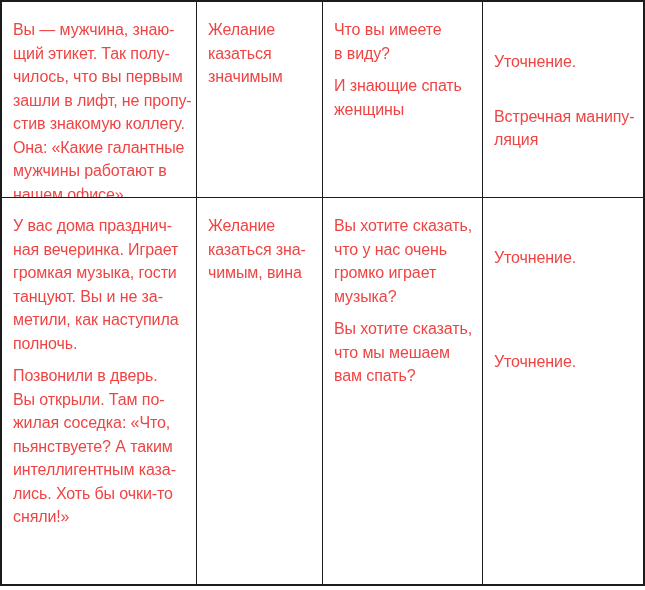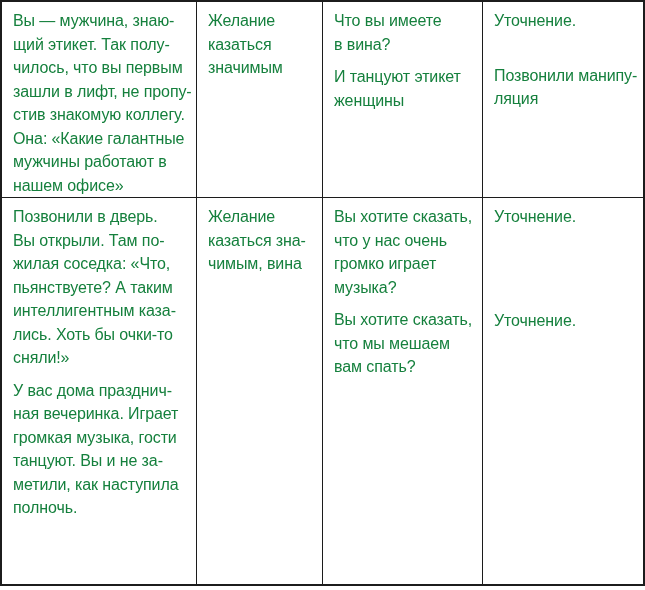--- a/index.html
+++ b/index.html
@@ -21,28 +21,28 @@
     height: 586px;
     border: 2px solid #1c1c1c;
     display: grid;
     grid-template-columns: 195px 126px 160px 1fr;
     grid-template-rows: 196px 1fr;
     background: #ffffff;
   }
   .cell {
     border-right: 1px solid #1c1c1c;
     border-bottom: 1px solid #1c1c1c;
-    padding: 7px 6px 8px 11px;
+    padding: 16px 6px 8px 11px;
     overflow: hidden;
-    color: #15803d;
+    color: #ef4444;
     font-size: 16px;
     line-height: 23.5px;
     letter-spacing: -0.1px;
   }
-  .cell.last-col { border-right: none; }
+  .cell.last-col { border-right: none; margin-top: 32px; }
   .cell.last-row { border-bottom: none; }
   .cell p {
     margin: 0;
     white-space: pre;
   }
   .cell p + p { margin-top: 9px; }
   
   p.gap-sm { margin-top: 31px !important; }
   p.gap-lg { margin-top: 80px !important; }
   p.gap-md { margin-top: 56px !important; }
@@ -63,44 +63,44 @@
 мужчины работают в
 нашем офисе»</p>
     </div>
     <div class="cell">
       <p>Желание
 казаться
 значимым</p>
     </div>
     <div class="cell">
       <p>Что вы имеете
-в вина?</p>
-      <p>И танцуют этикет
+в виду?</p>
+      <p>И знающие спать
 женщины</p>
     </div>
     <div class="cell last-col">
       <p>Уточнение.</p>
-      <p class="gap-sm">Позвонили манипу-
+      <p class="gap-sm">Встречная манипу-
 ляция</p>
     </div>
 
     <div class="cell last-row">
+      <p>У вас дома празднич-
+ная вечеринка. Играет
+громкая музыка, гости
+танцуют. Вы и не за-
+метили, как наступила
+полночь.</p>
       <p>Позвонили в дверь.
 Вы открыли. Там по-
 жилая соседка: «Что,
 пьянствуете? А таким
 интеллигентным каза-
 лись. Хоть бы очки-то
 сняли!»</p>
-      <p>У вас дома празднич-
-ная вечеринка. Играет
-громкая музыка, гости
-танцуют. Вы и не за-
-метили, как наступила
-полночь.</p>
     </div>
     <div class="cell last-row">
       <p>Желание
 казаться зна-
 чимым, вина</p>
     </div>
     <div class="cell last-row">
       <p>Вы хотите сказать,
 что у нас очень
 громко играет

